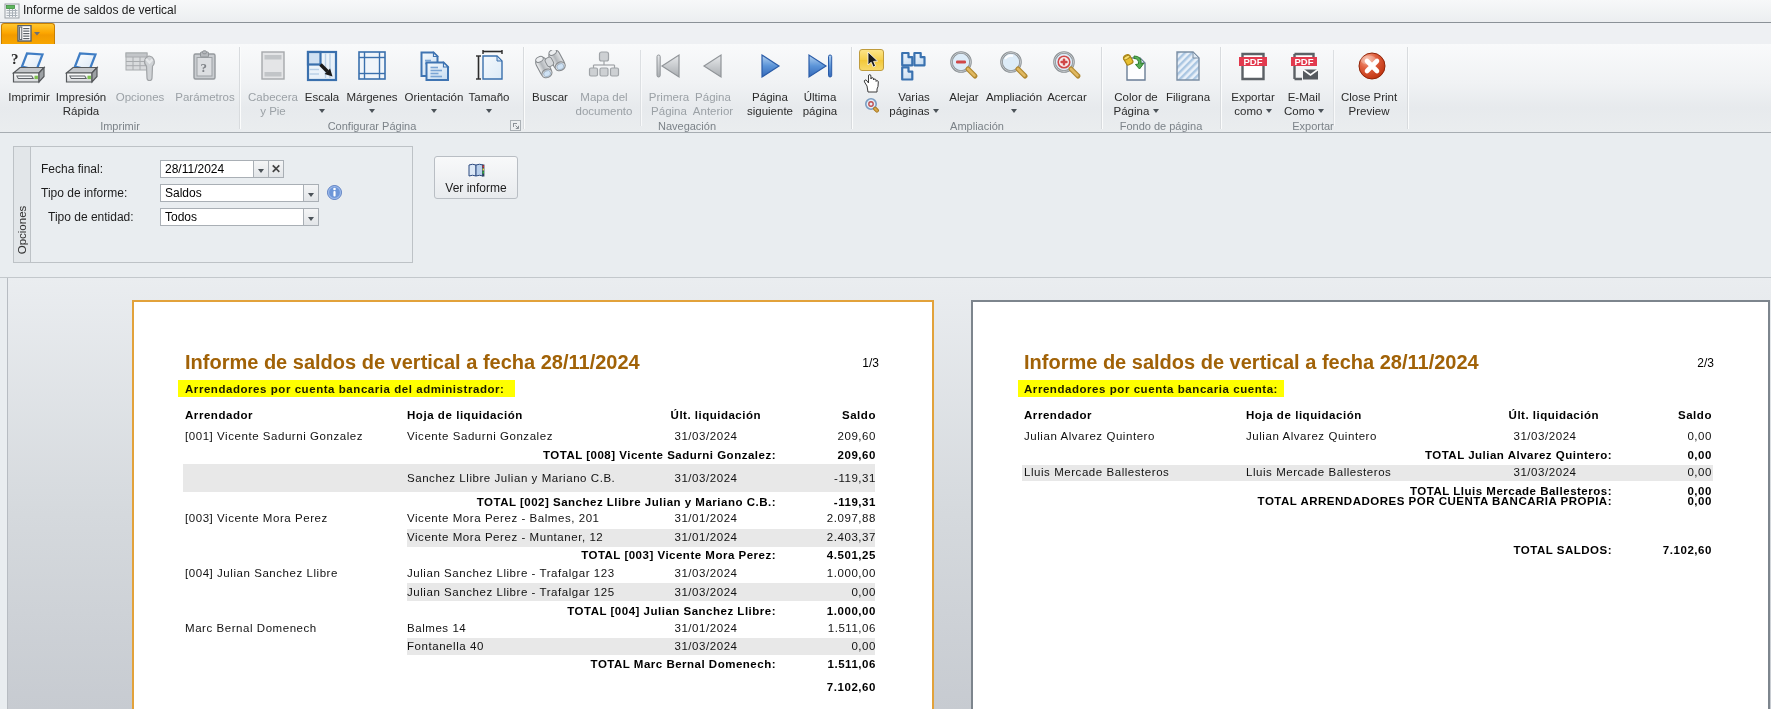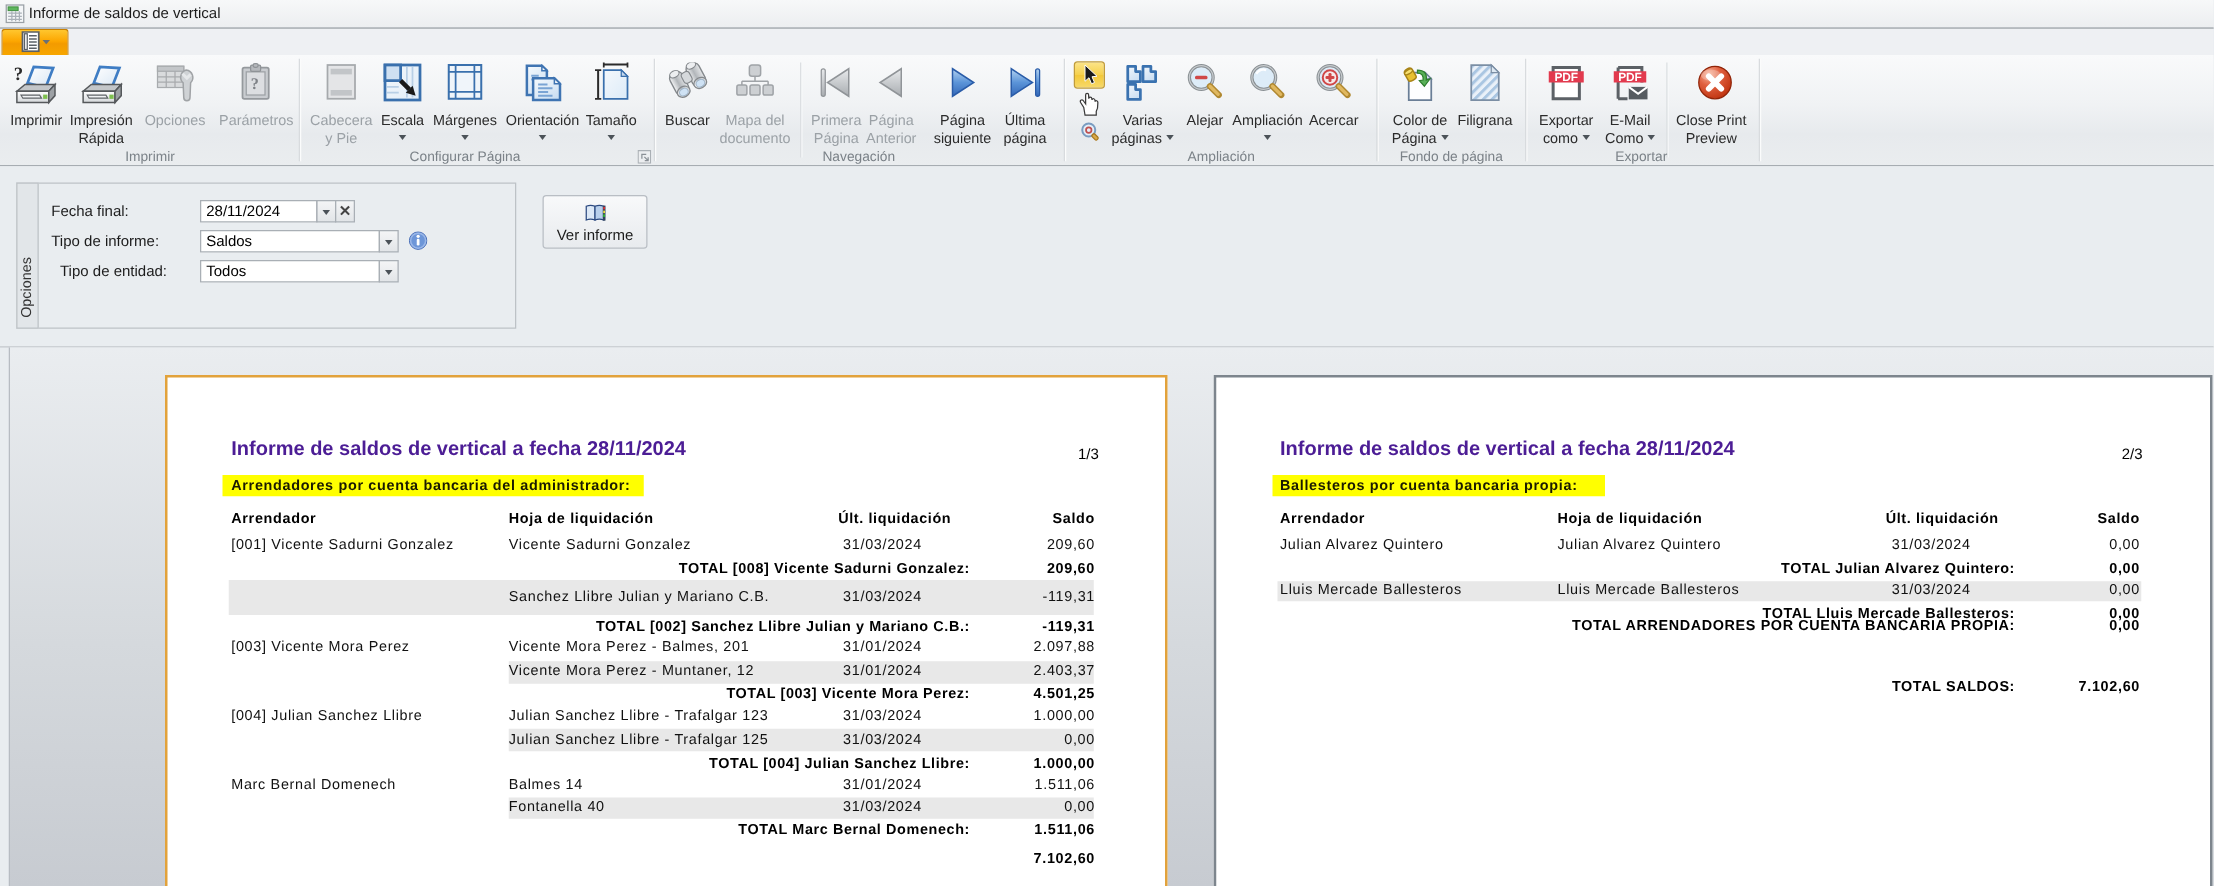--- a/index.html
+++ b/index.html
@@ -41,21 +41,21 @@
   .dropbtn{background:linear-gradient(#f4f5f6,#e2e5e8);border:1px solid #a9afb5;box-sizing:border-box;
      text-align:center;}
   
   #preview{left:7px;top:278px;width:1764px;height:431px;
      background:linear-gradient(#eaedf0,#d5d9dd 55%,#c7cbd1);
      border-left:1px solid #b7bcc2;box-sizing:border-box;}
   #page1{left:132px;top:300px;width:802px;height:415px;background:#fff;
      border:2px solid #e2a23b;box-sizing:border-box;}
   #page2{left:971px;top:300px;width:799px;height:415px;background:#fff;
      border:2px solid #7d858d;box-sizing:border-box;}
-  .rtitle{font-size:16px;font-weight:bold;color:#4c1d95;white-space:nowrap;}
+  .rtitle{font-size:20px;font-weight:bold;color:#a16207;white-space:nowrap;}
   .pnum{font-size:12px;color:#000;}
   .ybar{background:#ffff00;}
   .ytext{font-size:11.5px;font-weight:bold;color:#1a1a00;white-space:nowrap;letter-spacing:0.55px;}
   .trow{position:absolute;left:0;width:100%;height:18px;}
   .c1{position:absolute;left:53px;font-size:11.5px;color:#111;white-space:nowrap;letter-spacing:0.55px;}
   .c2{position:absolute;left:275px;font-size:11.5px;color:#111;white-space:nowrap;letter-spacing:0.55px;}
   .c3{position:absolute;left:524px;width:100px;text-align:center;font-size:11.5px;color:#111;letter-spacing:0.55px;}
   .c4{position:absolute;right:58px;text-align:right;font-size:11.5px;color:#111;letter-spacing:0.55px;}
   .tl{position:absolute;right:158px;text-align:right;font-size:11.5px;font-weight:bold;color:#000;white-space:nowrap;letter-spacing:0.5px;}
   .hdr{font-weight:bold;color:#000;}
@@ -549,21 +549,21 @@
       <span class="c4 hdr">1.511,06</span>
     </div>
   <div class="trow" style="top:381px">
       <span class="c4 hdr">7.102,60</span>
     </div>
 </div>
 <div class="abs" id="page2c" style="left:971px;top:300px;width:799px;height:409px;overflow:hidden">
   <div class="abs rtitle" style="left:53px;top:51px">Informe de saldos de vertical a fecha 28/11/2024</div>
   <div class="abs pnum" style="right:56px;top:56px">2/3</div>
   <div class="abs ybar" style="left:47px;top:80px;width:266px;height:17px"></div>
-  <div class="abs ytext" style="left:53px;top:83px">Ballesteros por cuenta bancaria propia:</div>
+  <div class="abs ytext" style="left:53px;top:83px">Arrendadores por cuenta bancaria cuenta:</div>
   <div class="trow" style="top:109px">
       <span class="c1 hdr">Arrendador</span>
       <span class="c2 hdr">Hoja de liquidación</span>
       <span class="tl" style="right:171px">Últ. liquidación</span>
       <span class="c4 hdr">Saldo</span>
     </div>
   <div class="trow" style="top:130px">
       <span class="c1">Julian Alvarez Quintero</span>
       <span class="c2">Julian Alvarez Quintero</span>
       <span class="c3">31/03/2024</span>

